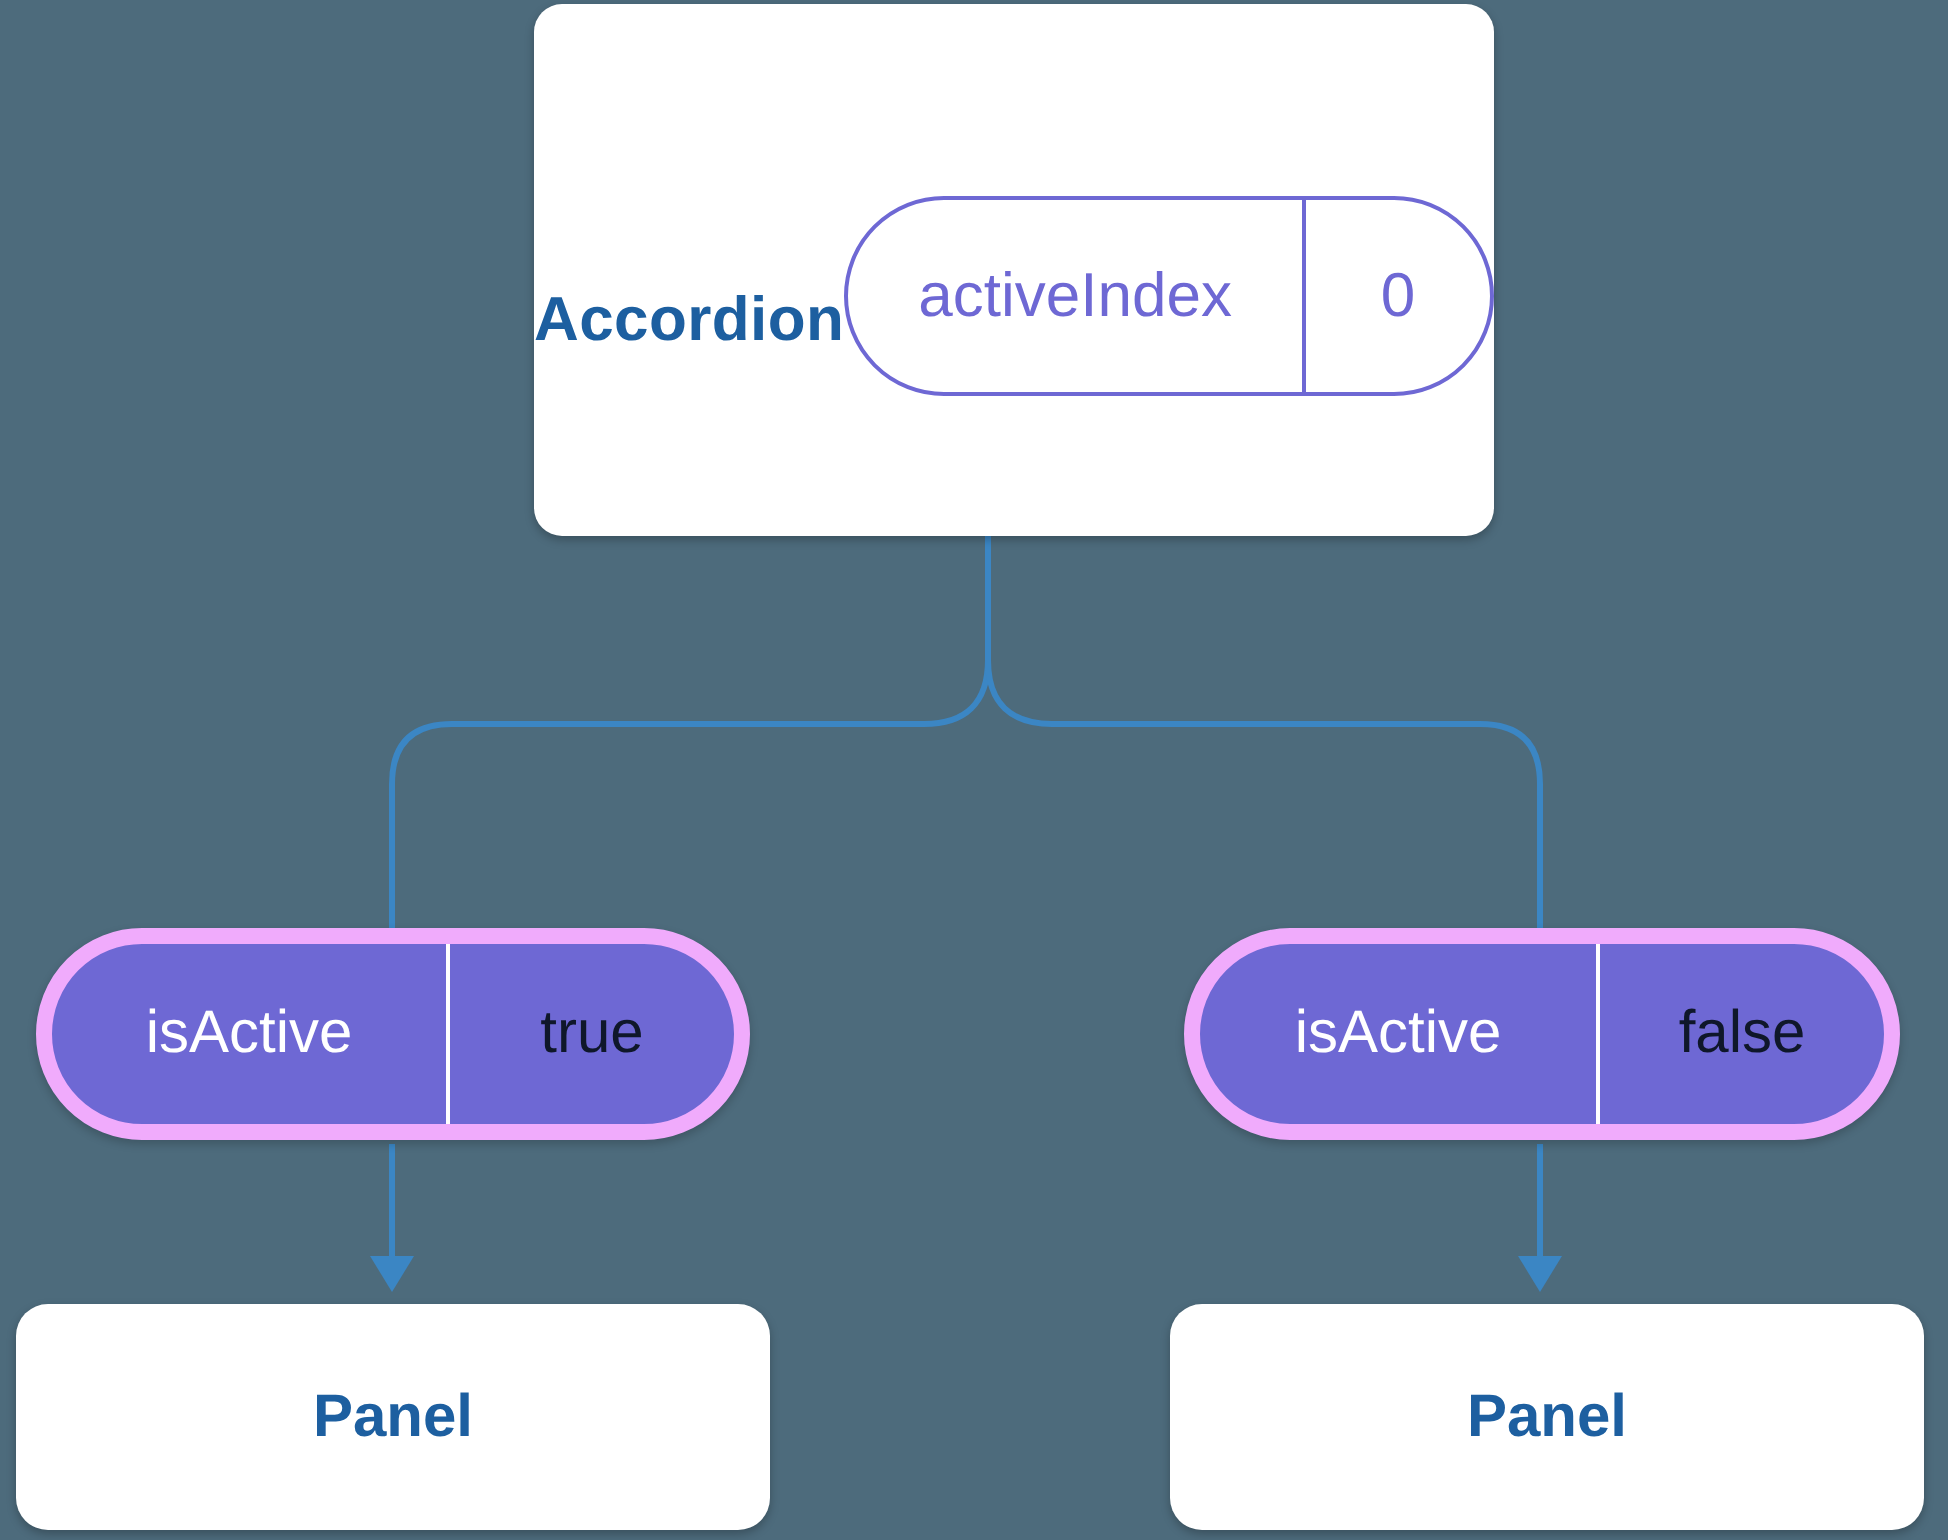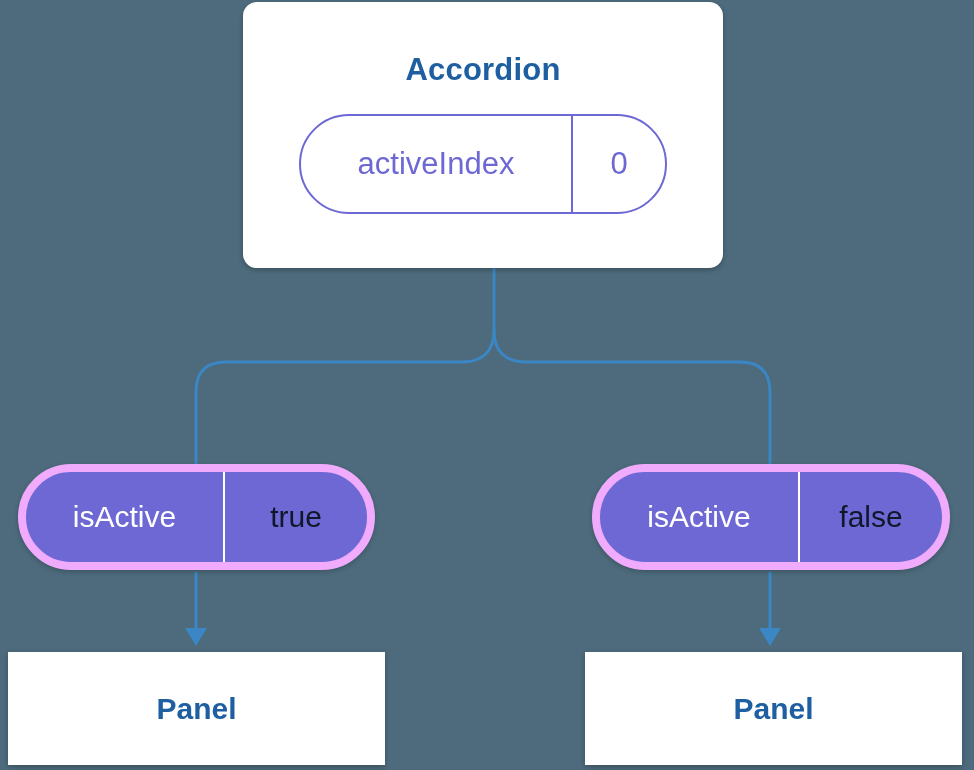--- a/index.html
+++ b/index.html
@@ -24,39 +24,39 @@
   }
 
   
   .card {
     position: absolute;
     background: #ffffff;
     border-radius: 14px;
     box-shadow: 0 2px 5px rgba(0,0,0,0.25);
   }
   .root-card {
-    left: 243px; top: 2px;
+    left: 267px; top: 2px;
     width: 480px; height: 266px;
     display: flex;
-    flex-direction: column;
+    flex-direction: row;
     align-items: center;
   }
   .card-title {
     margin-top: 50px;
     font-size: 31px;
     font-weight: 700;
     color: #1d5fa0;
     letter-spacing: 0.2px;
   }
   .panel-card {
     width: 377px; height: 113px;
     display: flex;
     align-items: center;
     justify-content: center;
-    border-radius: 0;
+    border-radius: 16px;
   }
   .panel-card.left  { left: 8px;   top: 652px; }
   .panel-card.right { left: 585px; top: 652px; }
   .panel-label {
     font-size: 30px;
     font-weight: 700;
     color: #1d5fa0;
   }
 
   

